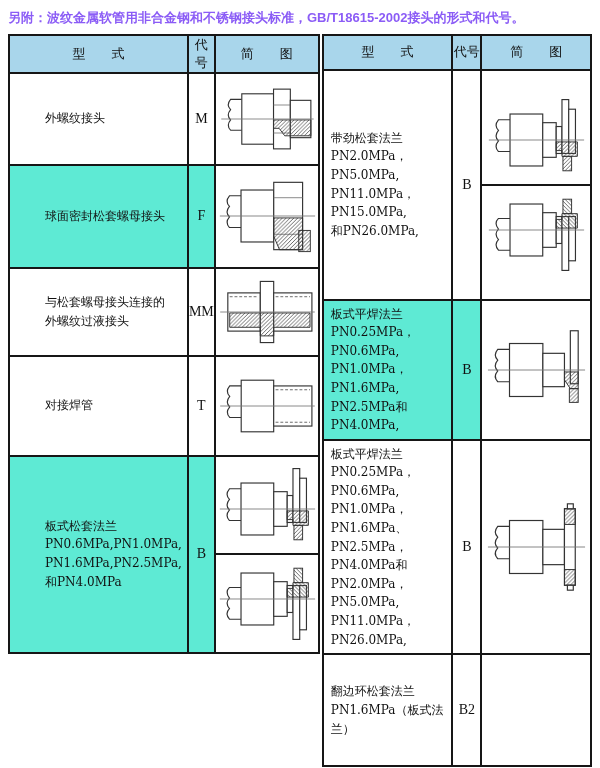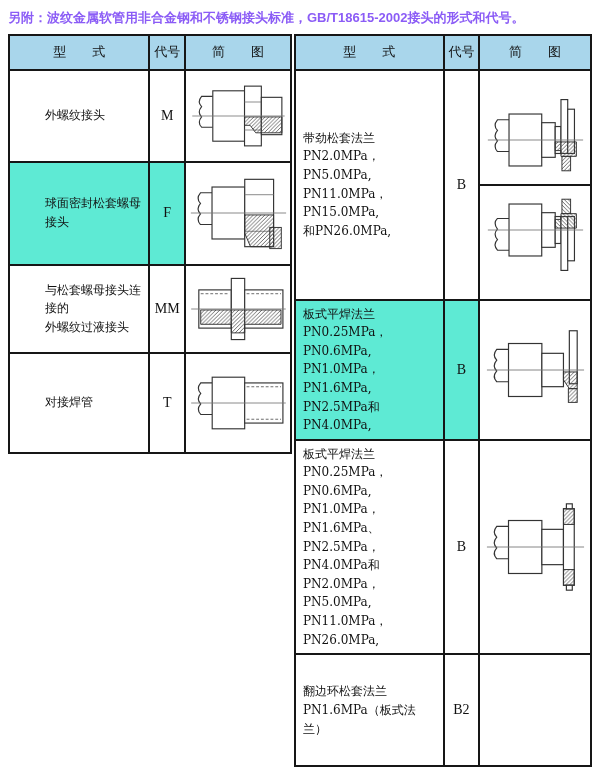--- a/index.html
+++ b/index.html
@@ -125,20 +125,43 @@
           <svg width="102" height="86" viewBox="0 0 106 90">
             <use href="#g-hose"></use>
             <rect class="ln" x="60" y="24" width="40" height="42"></rect>
             <line class="dash" x1="62" y1="28" x2="98" y2="28"></line>
             <line class="dash" x1="62" y1="62" x2="98" y2="62"></line>
             <use href="#g-cl"></use>
           </svg>
         </td>
       </tr>
 
+      <tr style="height:197px">
+        <td class="type yellow">板式松套法兰
+PN0.6MPa,PN1.0MPa,
+PN1.6MPa,PN2.5MPa,
+和PN4.0MPa</td>
+        <td class="code yellow">B</td>
+        <td class="diag" style="padding:0">
+          <div class="dsplit">
+            <div class="dsub">
+              <svg width="102" height="88" viewBox="0 0 106 90">
+                    <use href="#g-lap"></use>
+                  </svg>
+            </div>
+            <div class="dsub">
+              <svg width="102" height="88" viewBox="0 0 106 90">
+                <g transform="translate(0,90) scale(1,-1)">
+                      <use href="#g-lap"></use>
+                    </g>
+              </svg>
+            </div>
+          </div>
+        </td>
+      </tr>
     </tbody>
       </table>
 
     <table class="rt">
       <tbody>
           <tr style="height:35px">
         <th>型　　式</th>
         <th>代号</th>
         <th>简　　图</th>
       </tr>

